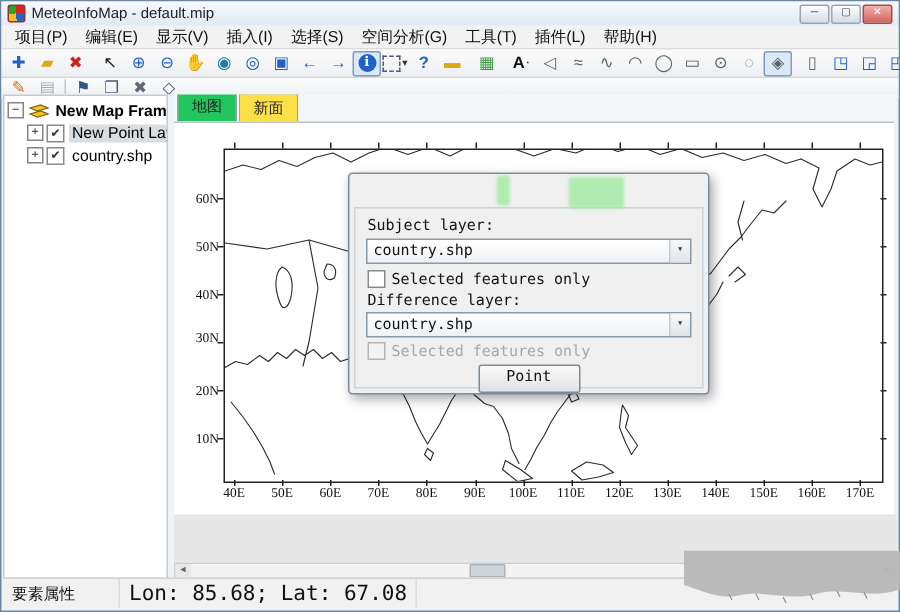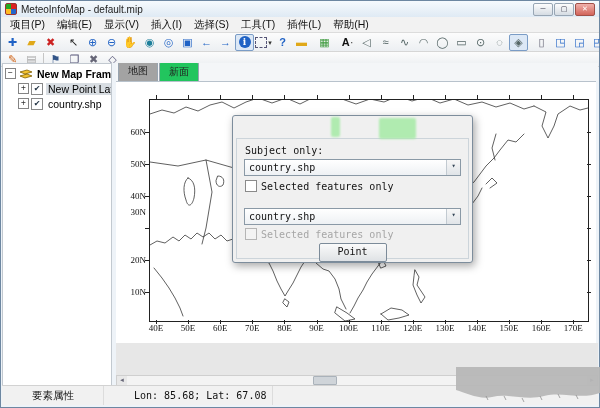--- a/index.html
+++ b/index.html
@@ -38,40 +38,40 @@
   .expander{width:9px;height:9px;border:1px solid #848484;background:#fff;font-size:8px;line-height:7px;text-align:center;margin:0 2px;color:#333;font-family:"DejaVu Sans Mono",monospace;flex:0 0 auto;}
   .tree-check{width:10px;height:10px;border:1px solid #8a8a8a;background:#fff;font-size:8px;line-height:9px;text-align:center;color:#234;margin-right:3px;flex:0 0 auto;}
   .tree-label{padding:0 2px;}
   .frame-label{font-weight:bold;}
   .layers-icon{margin:0 2px 0 1px;flex:0 0 auto;}
 
   .splitter{width:4px;background:#eef3f8;}
 
   .map-panel{flex:1;position:relative;background:#eef3f8;overflow:hidden;}
   .tabstrip{height:18px;display:flex;align-items:flex-end;padding-left:2px;background:#f4f6f8;font-size:10px;}
-  .tab{padding:2px 9px 2px;border:1px solid #98a4b0;border-bottom:none;border-radius:2px 2px 0 0;background:#22c55e;margin-right:1px;color:#222;}
-  .tab.active{background:#a3a3a3;padding-bottom:3px;}
+  .tab{padding:2px 9px 2px;border:1px solid #98a4b0;border-bottom:none;border-radius:2px 2px 0 0;background:#fde047;margin-right:1px;color:#222;}
+  .tab.active{background:#22c55e;padding-bottom:3px;}
   .map-page{position:absolute;top:18px;left:0;width:480px;height:262px;background:#fff;border-top:1px solid #b8c2cc;box-sizing:border-box;}
   .map-title{position:absolute;left:0;top:3px;width:100%;text-align:center;font-family:"DejaVu Sans Mono",monospace;font-size:11px;color:#111;}
   .map-frame{position:absolute;left:33px;top:17px;width:438px;height:221px;border:1px solid #222;box-sizing:content-box;overflow:hidden;background:#fff;}
   .map-frame svg{display:block;}
   .axis-label{position:absolute;font-family:Liberation Serif, serif;font-size:9px;color:#111;}
   .axis-label.x{width:26px;text-align:center;}
   .axis-label.y{width:26px;text-align:right;}
   .tickmark{position:absolute;background:#222;}
   .below-strip{position:absolute;top:280px;left:0;right:0;height:32px;background:#e7e7e7;}
   .hscroll{position:absolute;top:312px;left:0;right:0;height:11px;background:#f3f3f3;border:1px solid #cfcfcf;box-sizing:border-box;display:flex;align-items:center;}
   .hs-btn{width:10px;height:9px;font-size:6px;line-height:9px;text-align:center;color:#667;background:#e8e8e8;}
   .hs-thumb{position:absolute;left:196px;width:22px;height:7px;background:#cfd4d9;border:1px solid #aab2ba;border-radius:1px;}
 
   
   .statusbar{position:absolute;left:1px;right:1px;bottom:2px;height:19px;background:#f1f1f1;border-top:1px solid #d2d2d2;display:flex;align-items:center;font-size:10.5px;color:#111;}
-  .status-cell{height:100%;display:flex;align-items:center;padding:0 6px;border-right:1px solid #dcdcdc;box-sizing:border-box;margin-left:24px;}
+  .status-cell{height:100%;display:flex;align-items:center;padding:0 6px;border-right:1px solid #dcdcdc;box-sizing:border-box;}
   .status-cell.first{width:78px;}
-  .status-coords{font-family:"DejaVu Sans Mono",monospace;font-size:10px;}
+  .status-coords{font-family:"DejaVu Sans Mono",monospace;font-size:14px;}
 
   
   .dialog{position:absolute;left:231px;top:114px;width:241px;height:148px;background:#f0f0f0;border:1px solid #7d8d9c;border-radius:3px;box-shadow:2px 3px 8px rgba(0,0,0,.35);z-index:50;box-sizing:border-box;}
   .dlg-title{height:20px;display:flex;align-items:center;padding:0 4px;background:linear-gradient(#fbfdfe,#e2eaf2);border-bottom:1px solid #cfd8e0;border-radius:3px 3px 0 0;font-size:11px;color:#111;}
   .dlg-title .app-icon{width:11px;height:11px;}
   .dlg-title-text{flex:1;}
   .dlg-close{width:17px;height:13px;border:1px solid #9aa6b2;border-radius:2px;background:linear-gradient(#fdfdfd,#dde3e9);font-size:7px;line-height:12px;text-align:center;color:#333;}
   .dlg-body{position:absolute;left:3px;right:3px;top:22px;bottom:3px;background:#f0f0f0;border:1px solid #ccd4da;font-family:"DejaVu Sans Mono",monospace;font-size:10px;color:#111;}
   .dlg-label{position:absolute;left:8px;}
   .combo{position:absolute;left:7px;right:7px;height:15px;border:1px solid #8a99a6;background:linear-gradient(#ffffff,#eef1f4);display:flex;align-items:center;}
@@ -101,20 +101,21 @@
     <span class="wbtn">▢</span>
     <span class="wbtn close">✕</span>
   </div>
 
   <div class="menubar">
     <span class="menu-item">项目(P)</span>
     <span class="menu-item">编辑(E)</span>
     <span class="menu-item">显示(V)</span>
     <span class="menu-item">插入(I)</span>
     <span class="menu-item">选择(S)</span>
+    <span class="menu-item">空间分析(G)</span>
     <span class="menu-item">工具(T)</span>
     <span class="menu-item">插件(L)</span>
     <span class="menu-item">帮助(H)</span>
   </div>
 
   <div class="toolbar row1">
     <span class="tbtn" style="color:var(--accent-blue)">✚</span>
     <span class="tbtn" style="color:var(--icon-yellow)">▰</span>
     <span class="tbtn" style="color:var(--icon-red)">✖</span>
     <span class="tsep"></span>
@@ -281,21 +282,21 @@
           <span class="tickmark" style="left: 457.3px; top: 13px; width: 1px; height: 4px;"></span>
           <span class="axis-label y" style="left: 4px; top: 45px;">60N</span>
           <span class="tickmark" style="left: 29px; top: 50px; width: 4px; height: 1px;"></span>
           <span class="tickmark" style="left: 471px; top: 50px; width: 4px; height: 1px;"></span>
           <span class="axis-label y" style="left: 4px; top: 77px;">50N</span>
           <span class="tickmark" style="left: 29px; top: 82px; width: 4px; height: 1px;"></span>
           <span class="tickmark" style="left: 471px; top: 82px; width: 4px; height: 1px;"></span>
           <span class="axis-label y" style="left: 4px; top: 109px;">40N</span>
           <span class="tickmark" style="left: 29px; top: 114px; width: 4px; height: 1px;"></span>
           <span class="tickmark" style="left: 471px; top: 114px; width: 4px; height: 1px;"></span>
-          <span class="axis-label y" style="left: 4px; top: 125px;">30N</span>
+          <span class="axis-label y" style="left: 4px; top: 138px;">30N</span>
           <span class="tickmark" style="left: 29px; top: 146px; width: 4px; height: 1px;"></span>
           <span class="tickmark" style="left: 471px; top: 146px; width: 4px; height: 1px;"></span>
           <span class="axis-label y" style="left: 4px; top: 173px;">20N</span>
           <span class="tickmark" style="left: 29px; top: 178px; width: 4px; height: 1px;"></span>
           <span class="tickmark" style="left: 471px; top: 178px; width: 4px; height: 1px;"></span>
           <span class="axis-label y" style="left: 4px; top: 205px;">10N</span>
           <span class="tickmark" style="left: 29px; top: 210px; width: 4px; height: 1px;"></span>
           <span class="tickmark" style="left: 471px; top: 210px; width: 4px; height: 1px;"></span>
         </div>
 
@@ -309,29 +310,30 @@
     </div>
   </div>
 
   <div class="statusbar">
     <span class="status-cell first">要素属性</span>
     <span class="status-cell status-coords">Lon: 85.68; Lat: 67.08</span>
   </div>
 
   <div class="dialog">
     <div class="dlg-body">
-      <span class="dlg-label" style="top:6px">Subject only:</span>
+      <span class="dlg-label" style="top:6px">Subject layer:</span>
       <span class="combo" style="top:20px">
         <span class="val">country.shp</span>
         <span class="arrow">▾</span>
       </span>
       <span class="cbrow" style="top:41px">
         <span class="cb"></span>
         <span>Selected features only</span>
       </span>
+      <span class="dlg-label" style="top:56px">Difference layer:</span>
       <span class="combo" style="top:69px">
         <span class="val">country.shp</span>
         <span class="arrow">▾</span>
       </span>
       <span class="cbrow disabled" style="top:89px">
         <span class="cb"></span>
         <span>Selected features only</span>
       </span>
       <span class="apply-btn">Point</span>
     </div>

